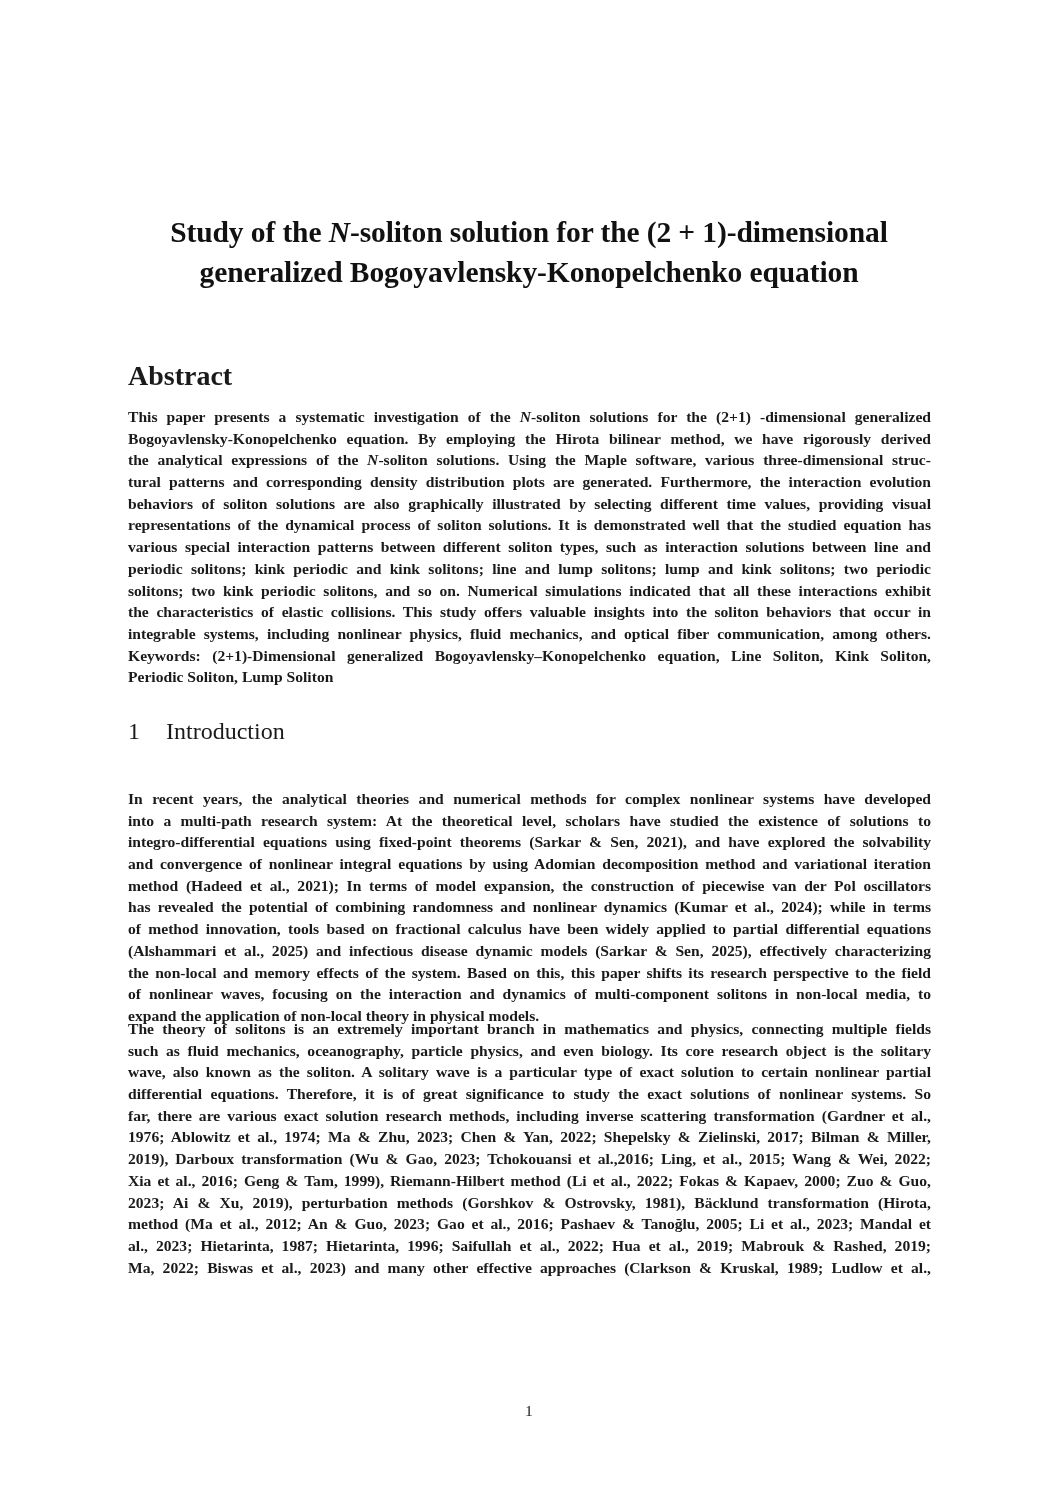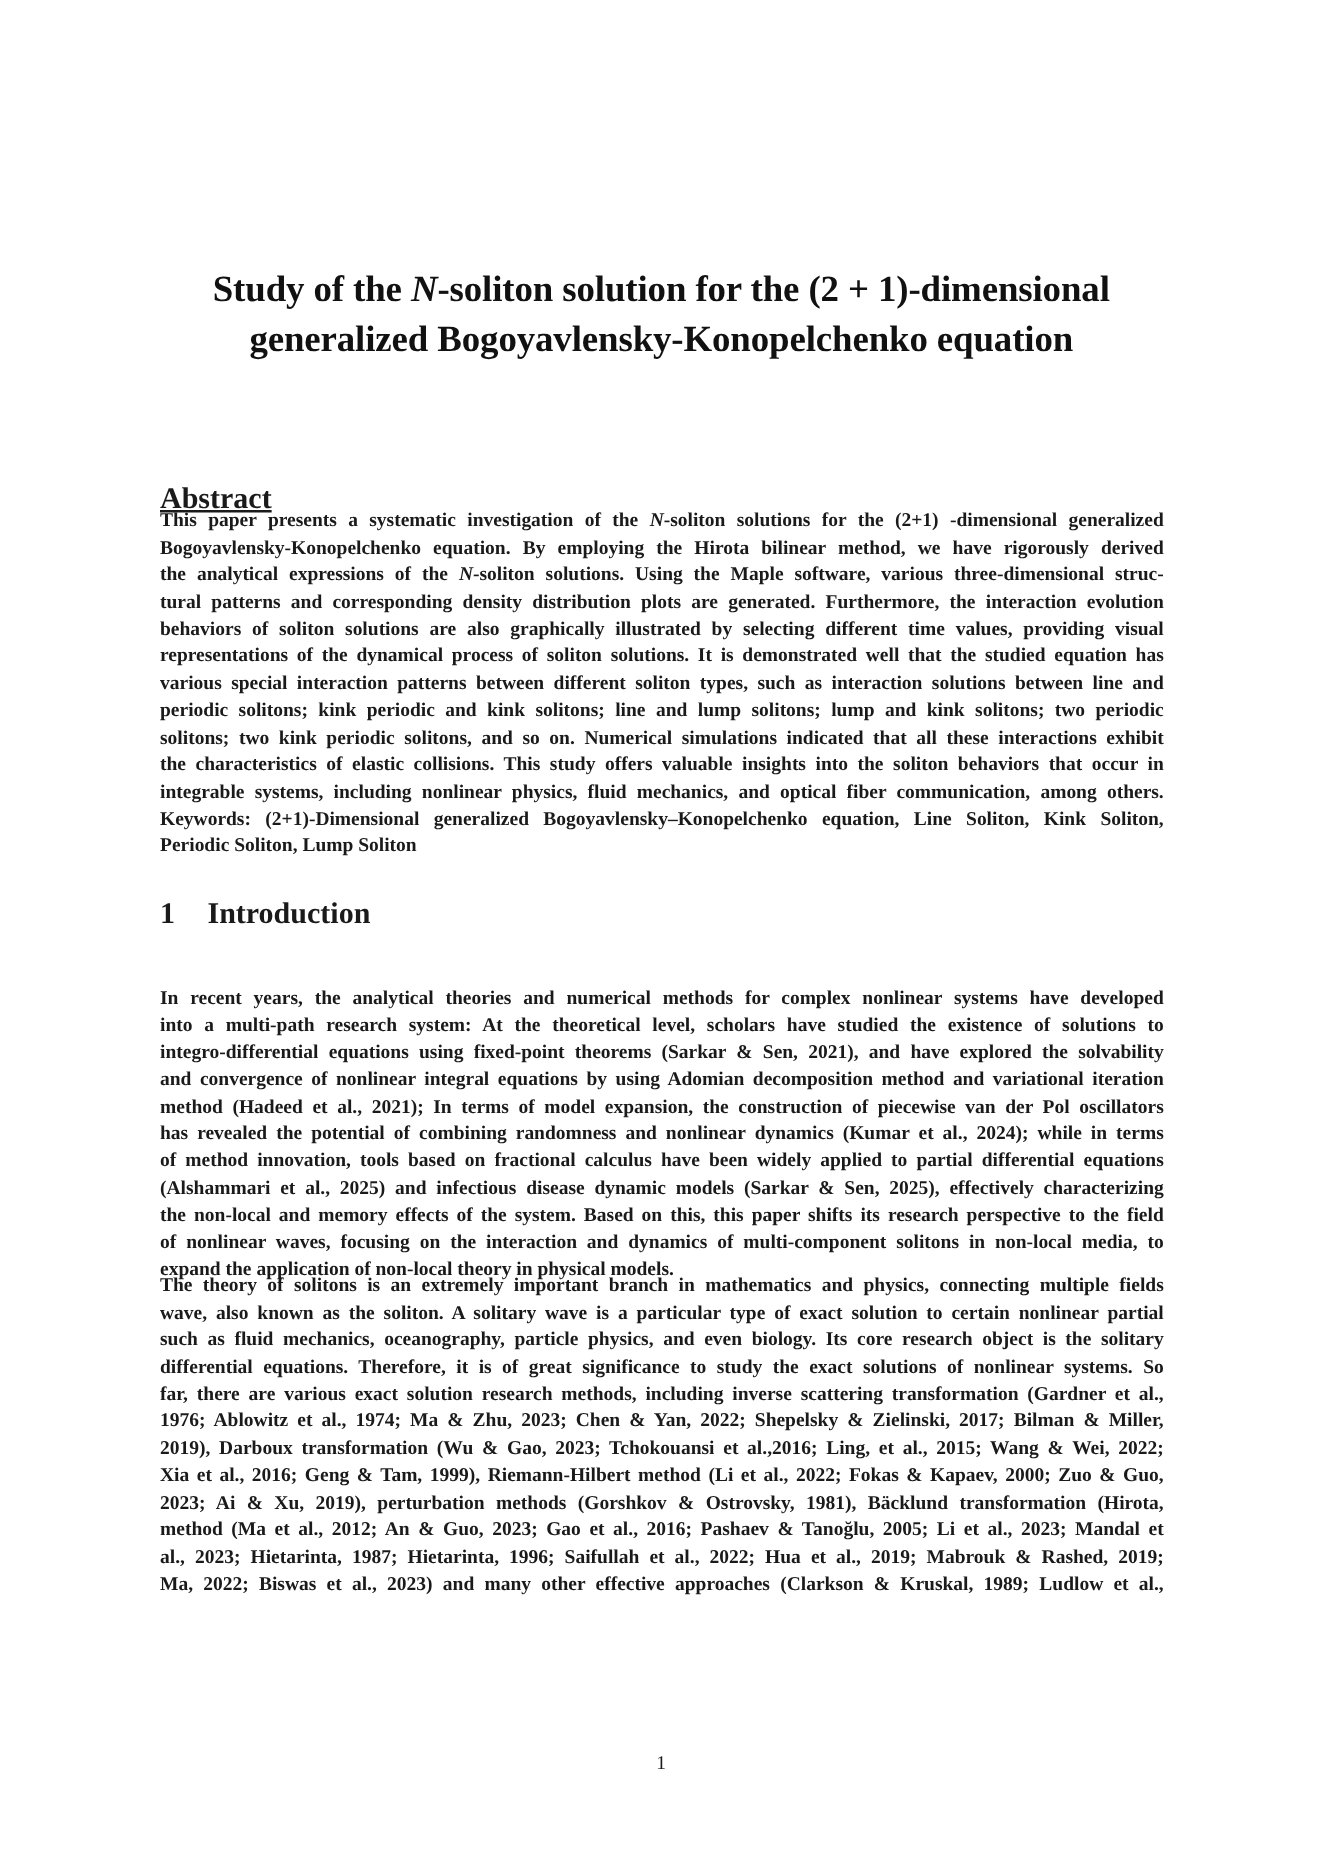--- a/index.html
+++ b/index.html
@@ -3,22 +3,22 @@
 <meta charset="utf-8">
 <style>
   html, body { margin: 0; padding: 0; background: #ffffff; }
   body { width: 1058px; height: 1497px; position: relative; overflow: hidden;
          font-family: "Liberation Serif", "DejaVu Serif", serif; color: #1a1a1a; }
   .page { position: absolute; left: 0; top: 0; width: 1058px; height: 1497px; border-radius: 19px; }
   .title { position: absolute; left: 0; width: 1058px; top: 192px; text-align: center;
            font-size: 29.5px; line-height: 40px; color: #111; letter-spacing: -0.1px; }
   .title .line { display: block; white-space: nowrap; }
   .title i { font-style: italic; }
-  .h-abstract { position: absolute; left: 128px; top: 384px; font-size: 24px; font-weight: bold; margin: 0; line-height: 30px; text-decoration: underline; }
-  .h-intro { position: absolute; left: 128px; top: 716px; font-size: 24px; font-weight: bold; margin: 0; line-height: 30px; }
+  .h-abstract { position: absolute; left: 128px; top: 361px; font-size: 28px; font-weight: bold; margin: 0; line-height: 30px; }
+  .h-intro { position: absolute; left: 128px; top: 716px; font-size: 24px; font-weight: normal; margin: 0; line-height: 30px; }
   .h-intro .num { display: inline-block; width: 38px; }
   .para { position: absolute; left: 128px; width: 803px; font-size: 15.6px; font-weight: bold; }
   .para .ln { display: block; height: 21.7px; line-height: 21.7px; white-space: nowrap;
               text-align: justify; text-align-last: justify; overflow: visible; }
   .para .ln.last { text-align-last: left; }
   .para i { font-style: italic; }
   #abstract { top: 406px; }
   #intro-p1 { top: 764px; margin-top: 24px; }
   #intro-p2 { top: 1018px; }
   .page-number { position: absolute; left: 0; width: 1058px; top: 1402px; text-align: center; font-size: 15.6px; }
@@ -61,22 +61,22 @@
       <span class="ln">method (Hadeed et al., 2021); In terms of model expansion, the construction of piecewise van der Pol oscillators</span>
       <span class="ln">has revealed the potential of combining randomness and nonlinear dynamics (Kumar et al., 2024); while in terms</span>
       <span class="ln">of method innovation, tools based on fractional calculus have been widely applied to partial differential equations</span>
       <span class="ln">(Alshammari et al., 2025) and infectious disease dynamic models (Sarkar &amp; Sen, 2025), effectively characterizing</span>
       <span class="ln">the non-local and memory effects of the system.  Based on this, this paper shifts its research perspective to the field</span>
       <span class="ln">of nonlinear waves, focusing on the interaction and dynamics of multi-component solitons in non-local media, to</span>
       <span class="ln last">expand the application of non-local theory in physical models.</span>
     </div>
   <div class="para" id="intro-p2">
       <span class="ln">The theory of solitons is an extremely important branch in mathematics and physics, connecting multiple fields</span>
+      <span class="ln">such as fluid mechanics, oceanography, particle physics, and even biology.  Its core research object is the solitary</span>
       <span class="ln">wave, also known as the soliton.  A solitary wave is a particular type of exact solution to certain nonlinear partial</span>
-      <span class="ln">such as fluid mechanics, oceanography, particle physics, and even biology.  Its core research object is the solitary</span>
       <span class="ln">differential equations.  Therefore, it is of great significance to study the exact solutions of nonlinear systems.  So</span>
       <span class="ln">far, there are various exact solution research methods, including inverse scattering transformation (Gardner et al.,</span>
       <span class="ln">1976; Ablowitz et al., 1974; Ma &amp; Zhu, 2023; Chen &amp; Yan, 2022; Shepelsky &amp; Zielinski, 2017; Bilman &amp; Miller,</span>
       <span class="ln">2019), Darboux transformation (Wu &amp; Gao, 2023; Tchokouansi et al.,2016; Ling, et al., 2015; Wang &amp; Wei, 2022;</span>
       <span class="ln">Xia et al., 2016; Geng &amp; Tam, 1999), Riemann-Hilbert method (Li et al., 2022; Fokas &amp; Kapaev, 2000; Zuo &amp; Guo,</span>
       <span class="ln">2023;  Ai &amp; Xu, 2019),  perturbation methods (Gorshkov &amp; Ostrovsky, 1981),  Bäcklund transformation (Hirota,</span>
       <span class="ln">method (Ma et al., 2012; An &amp; Guo, 2023; Gao et al., 2016; Pashaev &amp; Tanoğlu, 2005; Li et al., 2023; Mandal et</span>
       <span class="ln">al., 2023; Hietarinta, 1987; Hietarinta, 1996; Saifullah et al., 2022; Hua et al., 2019; Mabrouk &amp; Rashed, 2019;</span>
       <span class="ln">Ma, 2022; Biswas et al., 2023) and many other effective approaches (Clarkson &amp; Kruskal, 1989; Ludlow et al.,</span>
     </div>

